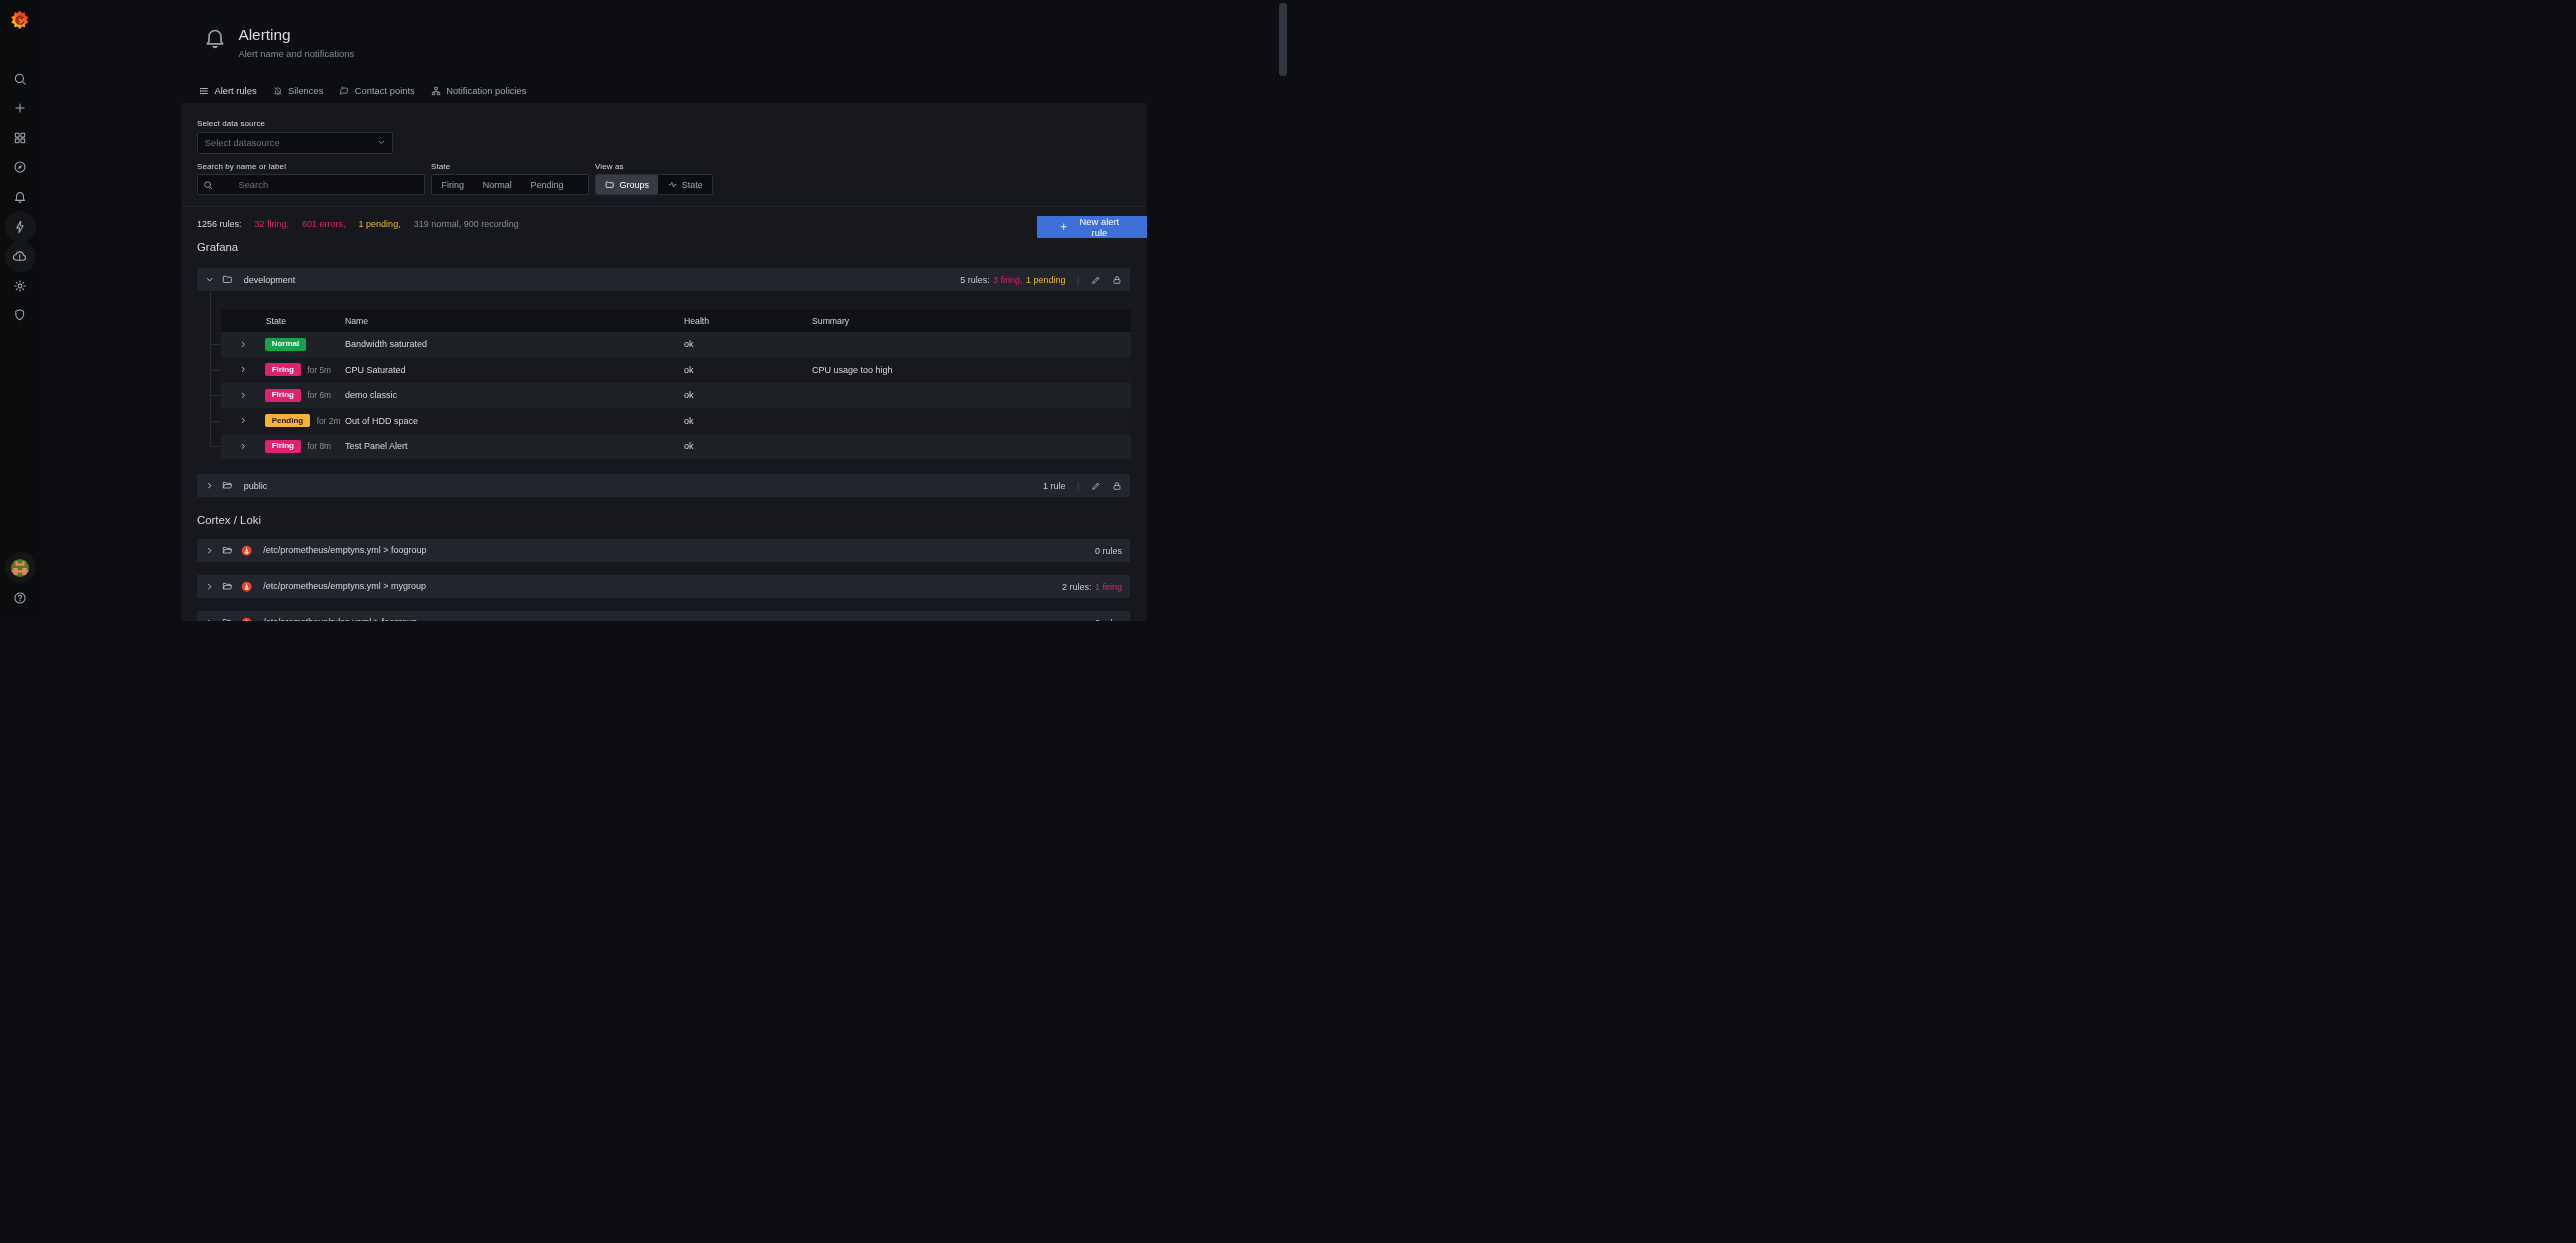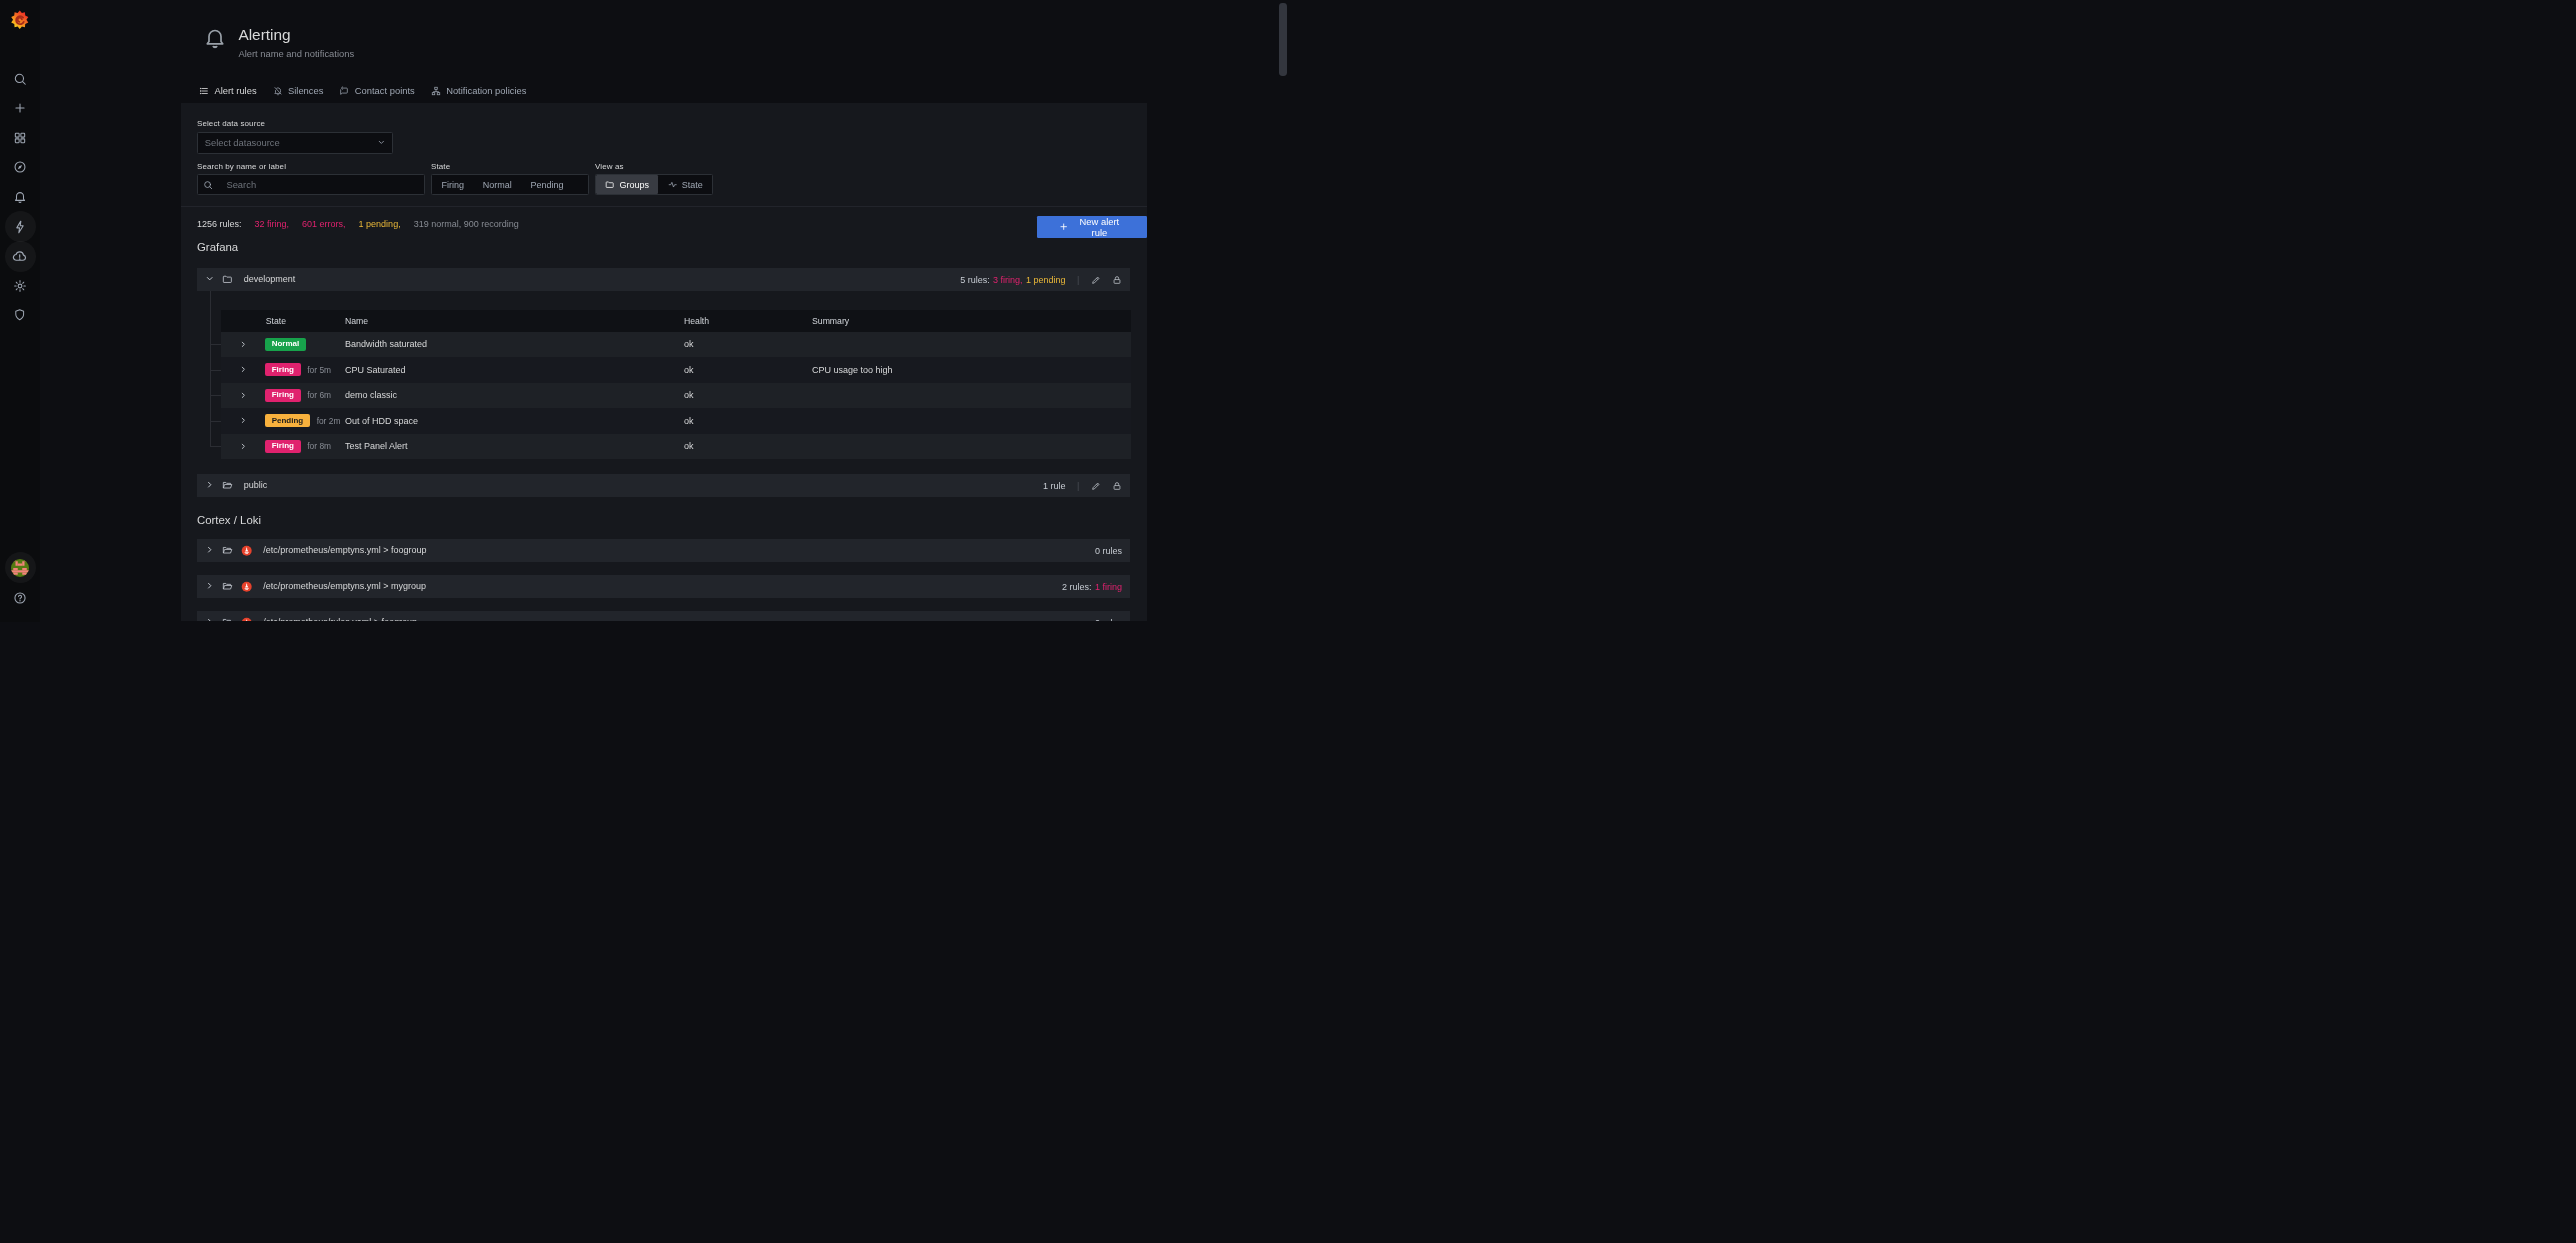--- a/index.html
+++ b/index.html
@@ -41,21 +41,21 @@
 
   
   .panel{position:absolute;left:181px;top:103px;width:966px;height:518px;background:var(--panel);overflow:hidden}
   .p-abs{position:absolute}
 
   .field-label{font-size:8px;font-weight:400;color:var(--text);letter-spacing:0.1px}
   .select-box{width:196px;height:21.5px;background:#0c0d11;border:0.7px solid var(--border);border-radius:1.3px;
     display:flex;align-items:center;padding:0 6.7px;color:#6e737b;font-size:9.4px;cursor:pointer}
   .select-box .ph{flex:1}
   .search-box{width:228px;height:21px;background:#0c0d11;border:0.7px solid var(--border);border-radius:1.3px;
-    display:flex;align-items:center;padding:0 5.4px;gap:11px}
+    display:flex;align-items:center;padding:0 5.4px;gap:23px}
   .search-box input{background:transparent;border:none;outline:none;color:var(--text);font-size:9.4px;flex:1;
     font-family:"Liberation Sans","DejaVu Sans",sans-serif}
   .search-box input::placeholder{color:#6e737b}
 
   .seg-group{height:21px;border:0.7px solid var(--border);border-radius:1.3px;display:flex;align-items:stretch;background:#0c0d11}
   .seg{display:flex;align-items:center;gap:4.7px;padding:0 9.4px;font-size:9px;color:var(--text2);cursor:pointer;border-radius:1.3px;margin:0}
   .seg.active{background:#383b42;color:#fff;font-weight:500;margin:0;justify-content:space-between;}
   .seg .icon{color:inherit}
 
   .divider{height:0.7px;background:#22242b;width:100%}
@@ -68,21 +68,21 @@
 
   .btn-primary{height:21.5px;background:var(--blue);color:#fff;border:none;border-radius:1.3px;display:flex;
     align-items:center;gap:5.4px;padding:0 22px;font-size:9.4px;font-weight:500;cursor:pointer;
     font-family:"Liberation Sans","DejaVu Sans",sans-serif}
   .btn-primary .icon{color:#fff}
 
   .section-title{font-size:11.4px;font-weight:400;color:var(--text)}
 
   .group-row{width:933px;height:23px;background:var(--rowbg);display:flex;align-items:center;padding:0 8px;cursor:pointer}
   .group-row .name{font-size:9px;font-weight:500;color:var(--text);margin-left:2.7px}
-  .group-left{display:flex;gap:8px}
+  .group-left{display:flex;align-items:center;gap:8px}
   .group-right{margin-left:auto;display:flex;align-items:center;gap:3.4px;font-size:9px;color:#c7ccd3}
   .group-right .sep{color:#4a4d55;margin:0 8px}
   .group-right .act{color:#c7ccd3;cursor:pointer;display:inline-flex}
 
   
   .rules-table{width:910px;position:absolute;left:40px;top:207px}
   .rt-head{display:flex;height:21.5px;align-items:center;background:var(--tbl-head);font-size:8.7px;font-weight:500;color:#d2d6db}
   .rt-row{display:flex;height:25.5px;align-items:center;font-size:9px;color:var(--text)}
   .rt-row:nth-child(odd){background:var(--tbl-odd)}
   .rt-row:nth-child(even){background:var(--tbl-even)}

